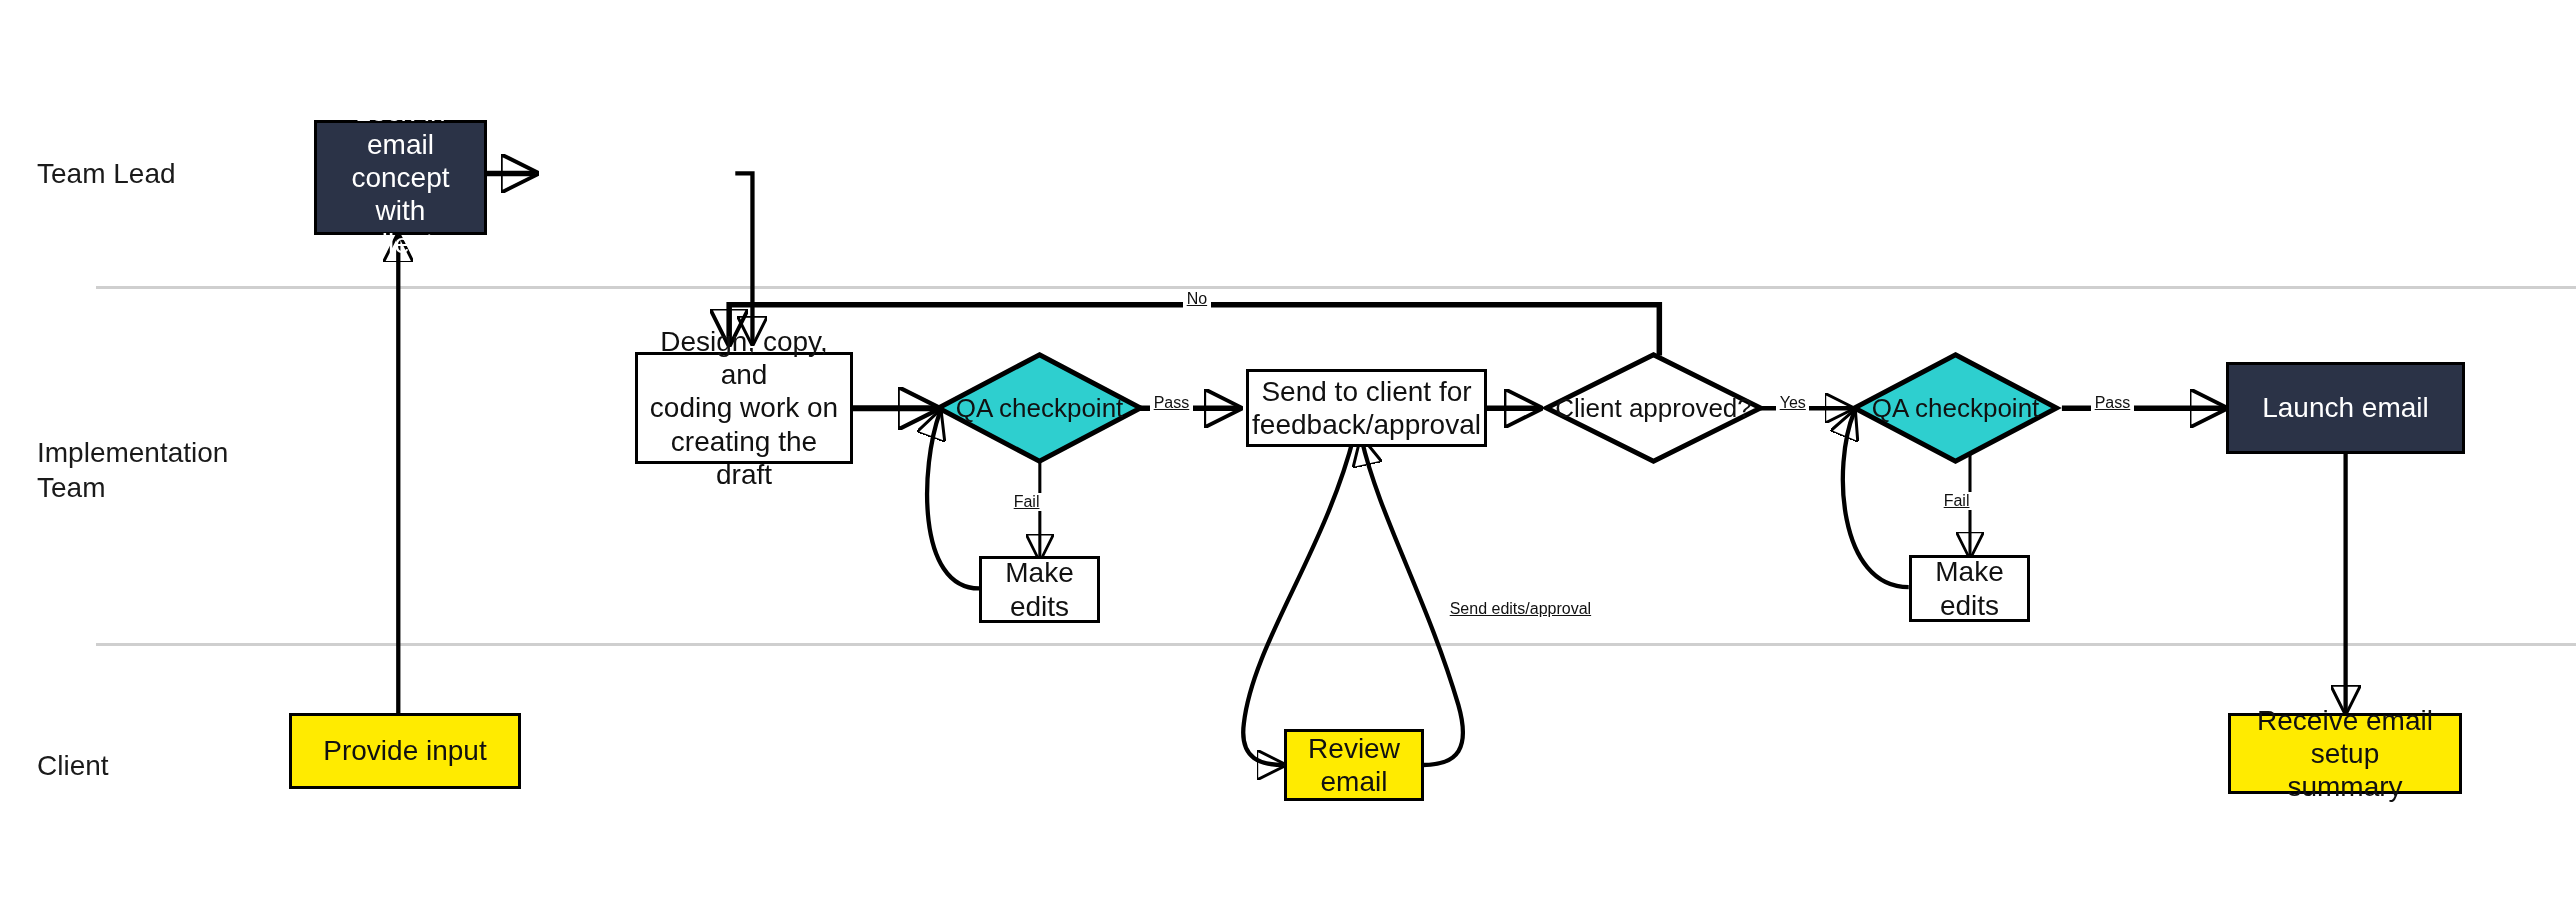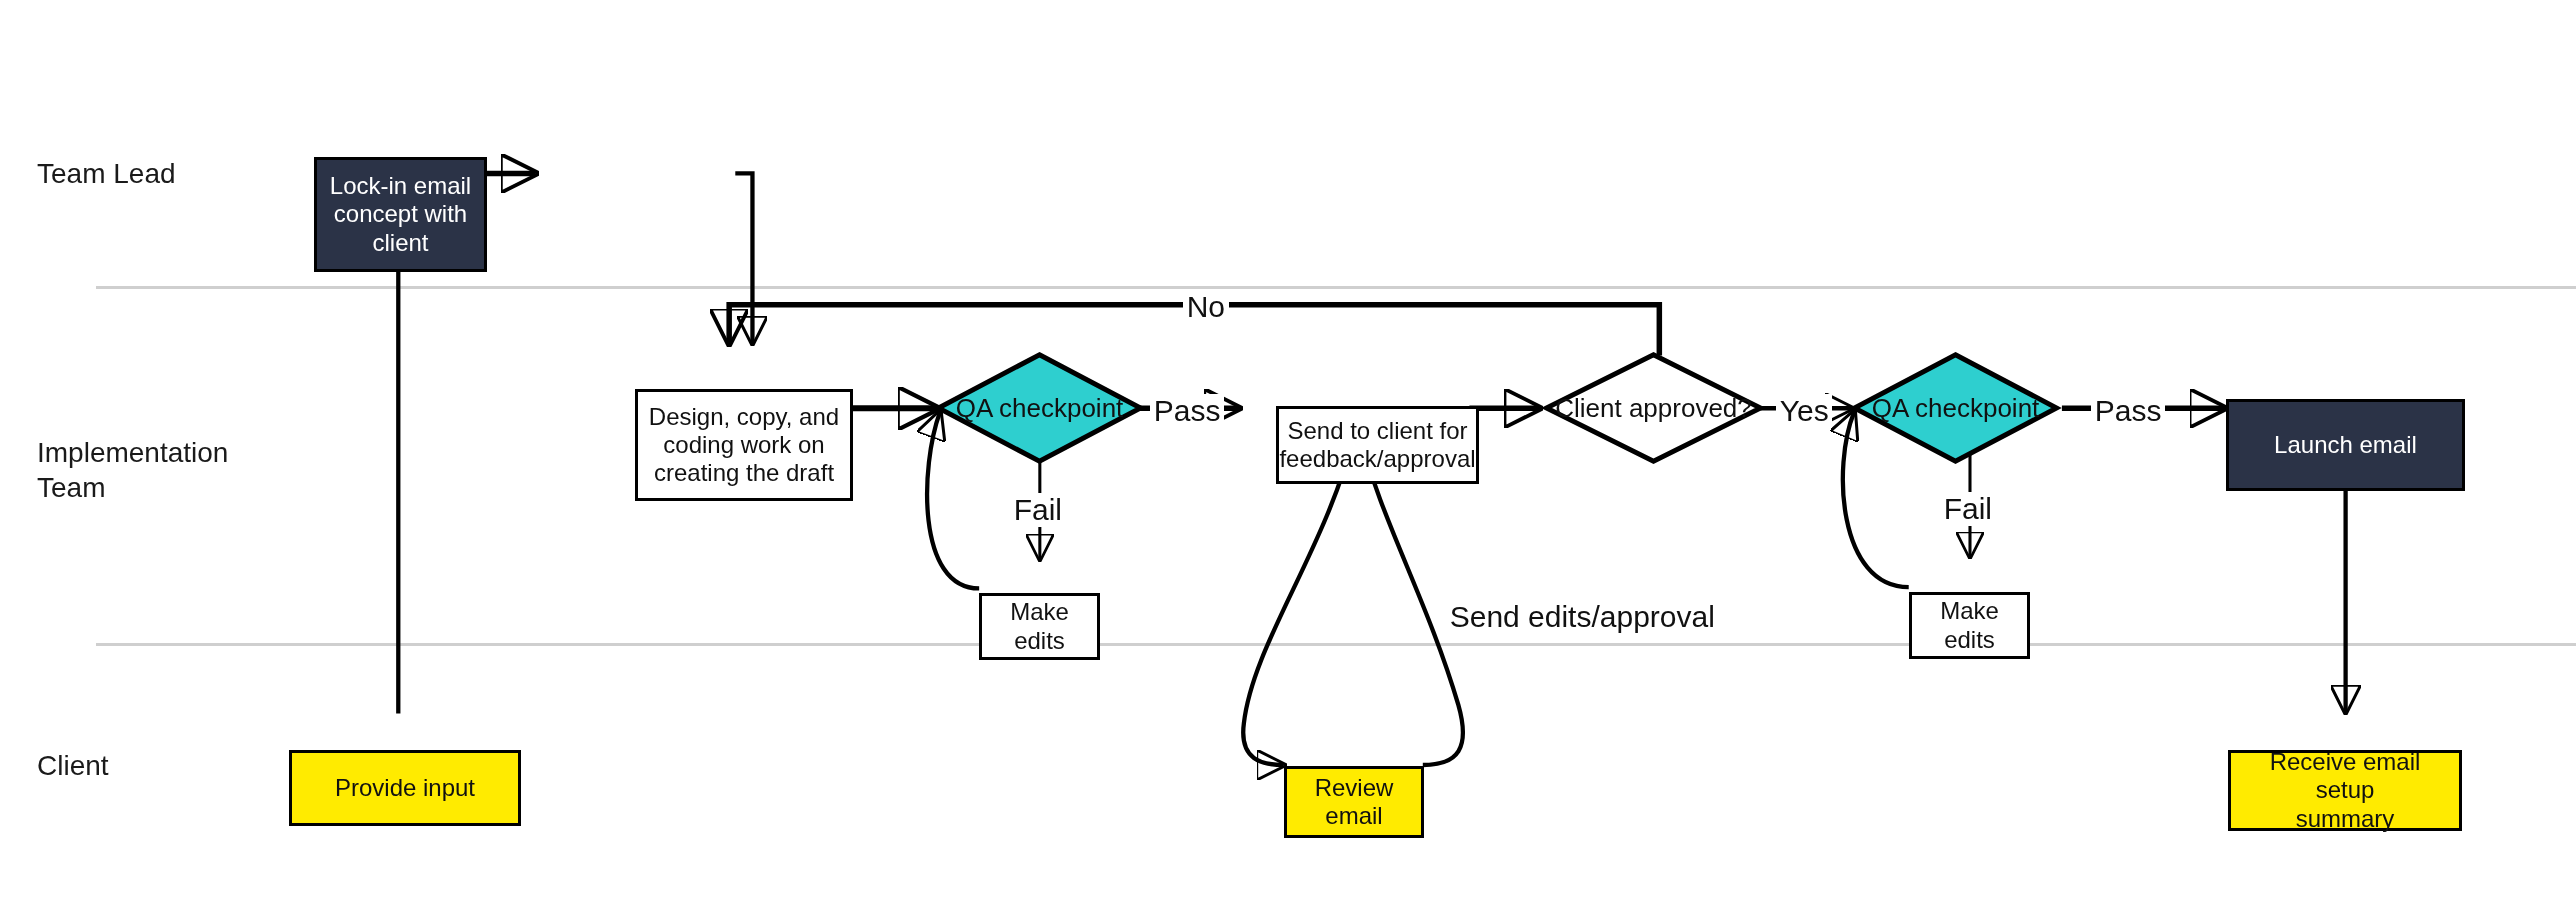--- a/index.html
+++ b/index.html
@@ -33,26 +33,25 @@
     font-family: "Liberation Sans", sans-serif;
   }
   
   .node {
     position: absolute;
     box-sizing: border-box;
     display: flex;
     align-items: center;
     justify-content: center;
     text-align: center;
-    font-size: 24px;
+    font-size: 28px;
     line-height: 1.18;
     color: #111111;
     padding: 3.7px 6.1px;
     font-family: "Liberation Sans", sans-serif;
-    margin-top: 37px;
   }
   .node.rect {
     border: 3.7px solid #000000;
     background: #ffffff;
   }
   .node.dark {
     border: 3.7px solid #000000;
     background: #2b3347;
     color: #ffffff;
   }
@@ -81,26 +80,27 @@
     font-size: 26px;
     color: #111111;
     white-space: nowrap;
     pointer-events: none;
     font-family: "Liberation Sans", sans-serif;
     text-align: center;
   }
   
   .edge-label {
     position: absolute;
-    font-size: 30px;
+    font-size: 16px;
     color: #111111;
     background: #ffffff;
     padding: 0 3.7px;
     white-space: nowrap;
     font-family: "Liberation Sans", sans-serif;
+    text-decoration: underline;
   }
   .edge-label.nobg { background: transparent; }
   
   #edges {
     position: absolute;
     left: 0; top: 0;
     width: 2576px;
     height: 917px;
     pointer-events: none;
   }
@@ -190,21 +190,21 @@
     <div class="diamond-label">QA checkpoint</div>
   </div>
 
   <div class="node rect" style="left:979px; top:556px; width:121px; height:67px;">
     <div>
       <div>Make</div>
       <div>edits</div>
     </div>
   </div>
 
-  <div class="node rect" style="left:1276px; top:369px; width:203px; height:78px;align-items:center;">
+  <div class="node rect" style="left:1246px; top:369px; width:241px; height:78px;align-items:center;">
     <div>
       <div>Send to client for</div>
       <div>feedback/approval</div>
     </div>
   </div>
 
   <div class="diamond-wrap" style="left:1544px; top:352px; width:219px; height:112px;">
     <svg width="219" height="112" viewBox="0 0 358 182">
       <polygon points="179,4 354,91 179,178 4,91" fill="#ffffff" stroke="#000000" stroke-width="8"></polygon>
     </svg>

